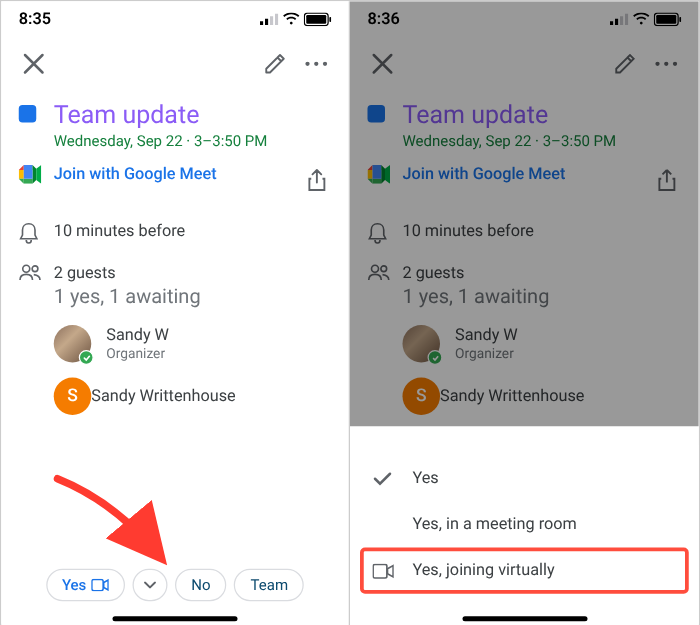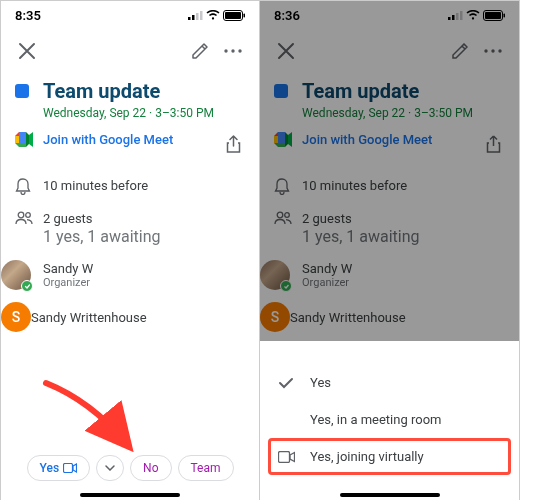--- a/index.html
+++ b/index.html
@@ -1,45 +1,45 @@
 <!DOCTYPE html>
 <html><head>
 <meta charset="utf-8">
 <style>
   * { box-sizing: border-box; margin: 0; padding: 0; }
   body { font-family: -apple-system, Roboto, Arial, sans-serif; background: #fff; }
-  .container { display: flex; width: 520px; height: 500px; border: 1px solid #ccc; }
+  .container { display: flex; width: 560px; height: 500px; border: 1px solid #ccc; }
   .pane { width: 280px; height: 500px; position: relative; overflow: hidden; }
   .pane-left { background: #fff; border-right: 1px solid #ccc; }
   .pane-right { background: #fff; }
   .dim-overlay { position: absolute; inset: 0; background: rgba(0,0,0,0.4); pointer-events: none; }
   .status-bar { display: flex; justify-content: space-between; align-items: center; height: 28px; padding: 0 14px; font-size: 13px; font-weight: 600; }
   .status-icons { display: flex; align-items: center; gap: 3px; }
   .top-bar { display: flex; align-items: center; height: 44px; padding: 0 14px; }
   .top-bar .spacer { flex: 1; }
   .icon-btn { width: 24px; height: 24px; display: flex; align-items: center; justify-content: center; color: #5f6368; cursor: pointer; }
   .event-header { display: flex; padding: 6px 14px 4px 14px; }
   .color-chip { width: 14px; height: 14px; background: #1a73e8; border-radius: 3px; margin-top: 5px; margin-right: 14px; flex-shrink: 0; }
-  .event-title { font-size: 20px; font-weight: 700; color: #0c4a6e; line-height: 1.2; }
+  .event-title { font-size: 20px; font-weight: 400; color: #8b5cf6; line-height: 1.2; }
   .event-time { font-size: 12px; color: #15803d; margin-top: 3px; }
   .row { display: flex; align-items: flex-start; padding: 8px 14px; }
   .row-icon { width: 28px; display: flex; align-items: center; justify-content: flex-start; flex-shrink: 0; }
   .row-content { flex: 1; font-size: 13px; color: #3c4043; }
   .row-sub { font-size: 16px; color: #70757a; margin-top: 1px; }
   .meet-link { color: #1a73e8; font-size: 13px; font-weight: 500; }
   .share-icon { color: #5f6368; }
-  .guest-list { }
+  .guest-list { padding-left: 42px; }
   .guest-item { display: flex; align-items: center; padding: 6px 14px 6px 0; }
   .avatar { width: 30px; height: 30px; border-radius: 50%; margin-right: 12px; flex-shrink: 0; position: relative; background-size: cover; background-position: center; }
   .avatar-initial { width: 30px; height: 30px; border-radius: 50%; display: flex; align-items: center; justify-content: center; color: #fff; font-size: 14px; font-weight: 500; }
   .avatar-check { position: absolute; bottom: -2px; right: -2px; width: 12px; height: 12px; background: #34a853; border-radius: 50%; border: 1.5px solid #fff; display: flex; align-items: center; justify-content: center; }
   .guest-name { font-size: 13px; color: #3c4043; }
   .guest-role { font-size: 11px; color: #70757a; }
   .rsvp-bar { position: absolute; bottom: 20px; left: 0; right: 0; display: flex; gap: 6px; justify-content: center; padding: 0 14px; }
-  .rsvp-pill { border: 1px solid #dadce0; border-radius: 16px; padding: 5px 12px; font-size: 12px; color: #a21caf; display: flex; align-items: center; gap: 4px; cursor: pointer; background: #fff; }
+  .rsvp-pill { border: 1px solid #dadce0; border-radius: 16px; padding: 5px 12px; font-size: 12px; color: #0c4a6e; display: flex; align-items: center; gap: 4px; cursor: pointer; background: #fff; }
   .rsvp-pill.selected { color: #1a73e8; font-weight: 500; }
   .rsvp-chevron { border: 1px solid #dadce0; border-radius: 16px; padding: 5px 8px; cursor: pointer; background: #fff; display: flex; align-items: center; }
   .home-indicator { position: absolute; bottom: 4px; left: 50%; transform: translateX(-50%); width: 100px; height: 4px; background: #000; border-radius: 2px; }
   
   .sheet { position: absolute; bottom: 0; left: 0; right: 0; background: #fff; z-index: 10; padding: 8px 0 26px 0; }
   .sheet-item { display: flex; align-items: center; padding: 11px 18px; cursor: pointer; }
   .sheet-icon { width: 32px; display: flex; align-items: center; flex-shrink: 0; color: #5f6368; }
   .sheet-label { font-size: 13px; color: #3c4043; }
   .sheet-item.highlighted { outline: 3px solid #ff4d3d; outline-offset: -3px; border-radius: 4px; margin: 0 8px; padding: 11px 10px; }
   

